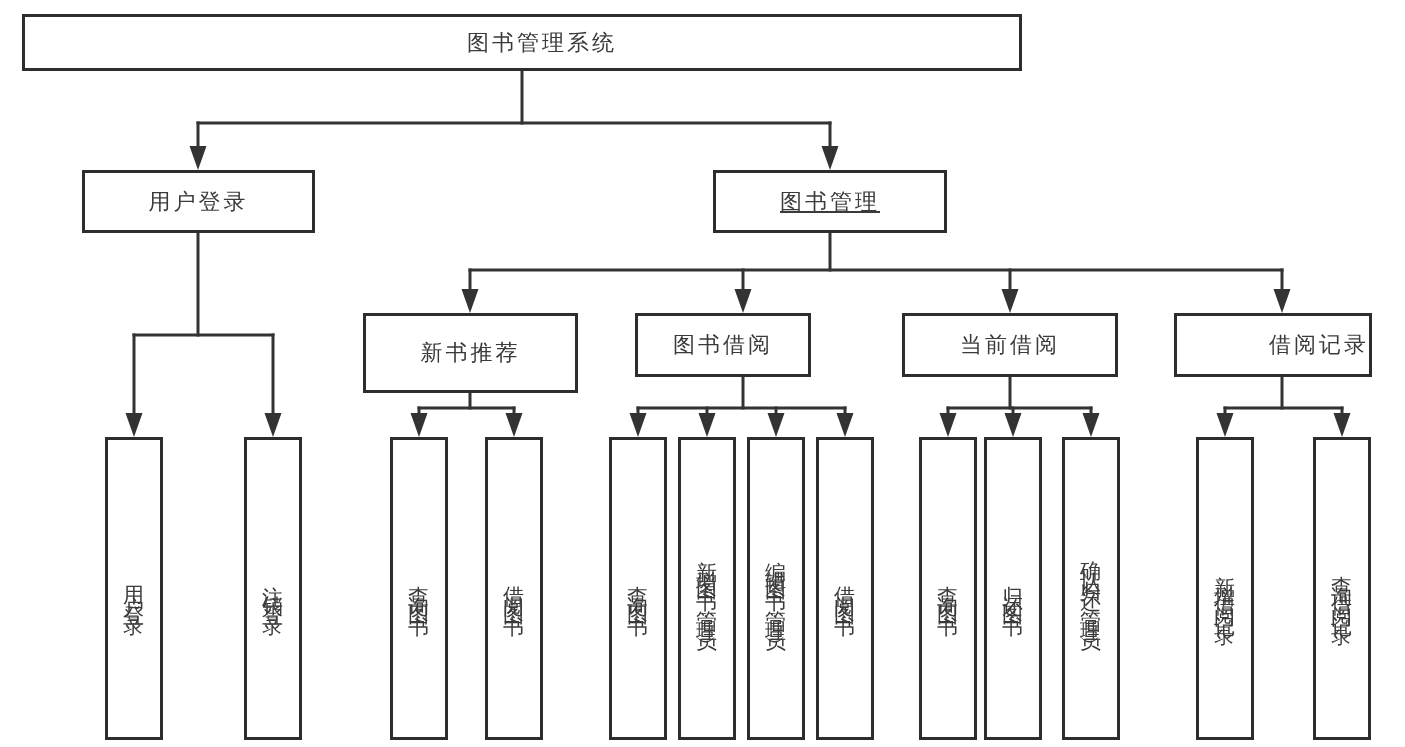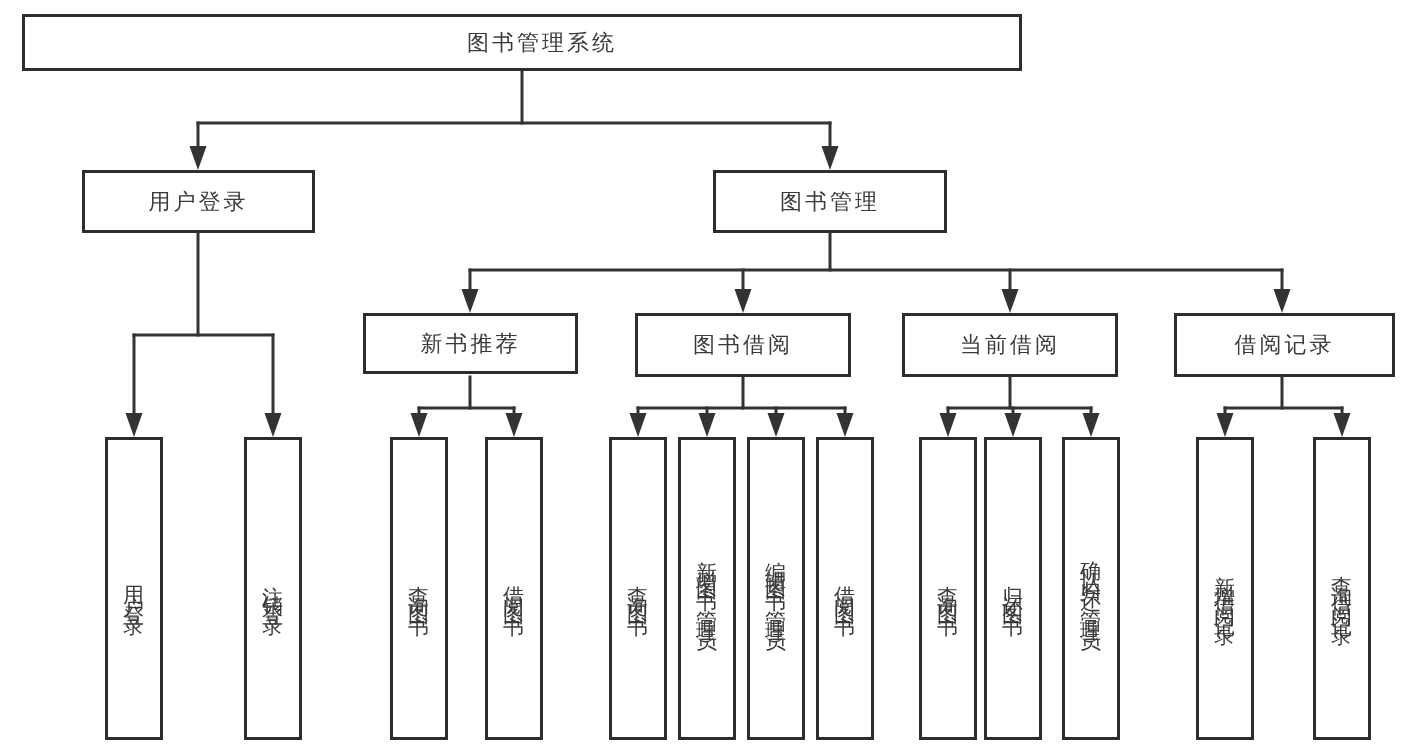--- a/index.html
+++ b/index.html
@@ -116,33 +116,33 @@
       <polygon points="1225,437 1216.5,413 1233.5,413" fill="#333333"></polygon>
       <line x1="1342" y1="408" x2="1342" y2="417" stroke="#333333" stroke-width="3" stroke-linecap="square"></line>
       <polygon points="1342,437 1333.5,413 1350.5,413" fill="#333333"></polygon>
     </svg>
 <div class="node h" style="left: 22px; top: 14px; width: 1000px; height: 57px; padding-left: 40px;">
       <span class="label">图书管理系统</span>
     </div>
     <div class="node h" style="left: 82px; top: 170px; width: 233px; height: 63px;">
       <span class="label">用户登录</span>
     </div>
-    <div class="node h" style="left: 713px; top: 170px; width: 234px; height: 63px;">
+    <div class="node h" style="left: 713px; top: 170px; width: 234px; height: 63px; text-decoration: underline;">
       <span class="label">图书管理</span>
     </div>
-    <div class="node h" style="left: 363px; top: 313px; width: 215px; height: 61px;">
+    <div class="node h" style="left: 363px; top: 313px; width: 215px; height: 80px;">
       <span class="label">新书推荐</span>
     </div>
-    <div class="node h" style="left: 635px; top: 313px; width: 216px; height: 64px;">
+    <div class="node h" style="left: 635px; top: 313px; width: 176px; height: 64px;">
       <span class="label">图书借阅</span>
     </div>
     <div class="node h" style="left: 902px; top: 313px; width: 216px; height: 64px; font-family: Liberation Serif, serif;">
       <span class="label">当前借阅</span>
     </div>
-    <div class="node h" style="left: 1174px; top: 313px; width: 221px; height: 64px;">
+    <div class="node h" style="left: 1174px; top: 313px; width: 198px; height: 64px; justify-content: flex-end;">
       <span class="label">借阅记录</span>
     </div>
     <div class="node v" style="left: 105px; top: 437px; width: 58px; height: 303px;">
       <span class="label">用户登录</span>
     </div>
     <div class="node v" style="left: 244px; top: 437px; width: 58px; height: 303px;">
       <span class="label">注销登录</span>
     </div>
     <div class="node v" style="left: 390px; top: 437px; width: 58px; height: 303px;">
       <span class="label">查询图书</span>

